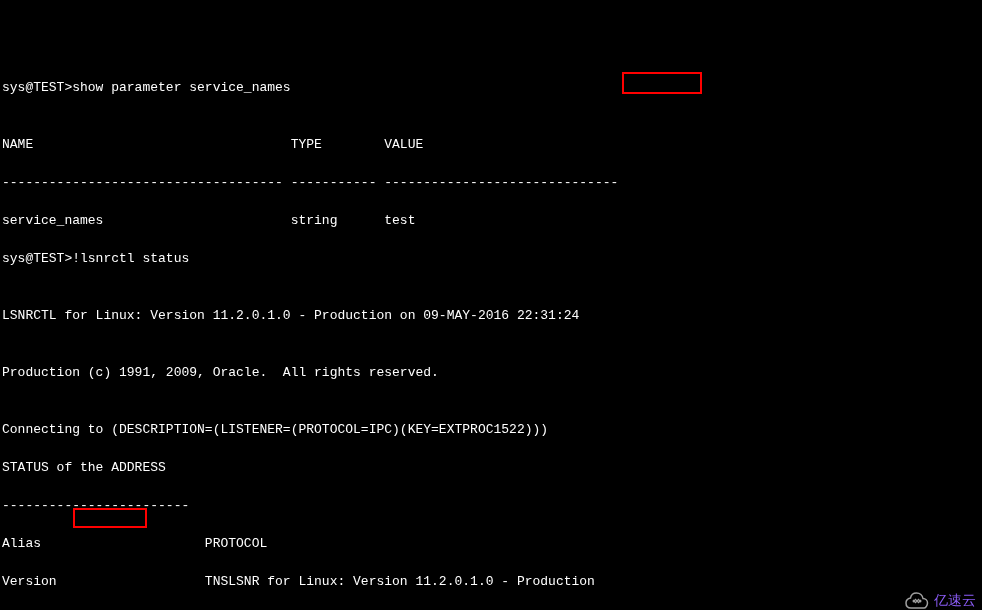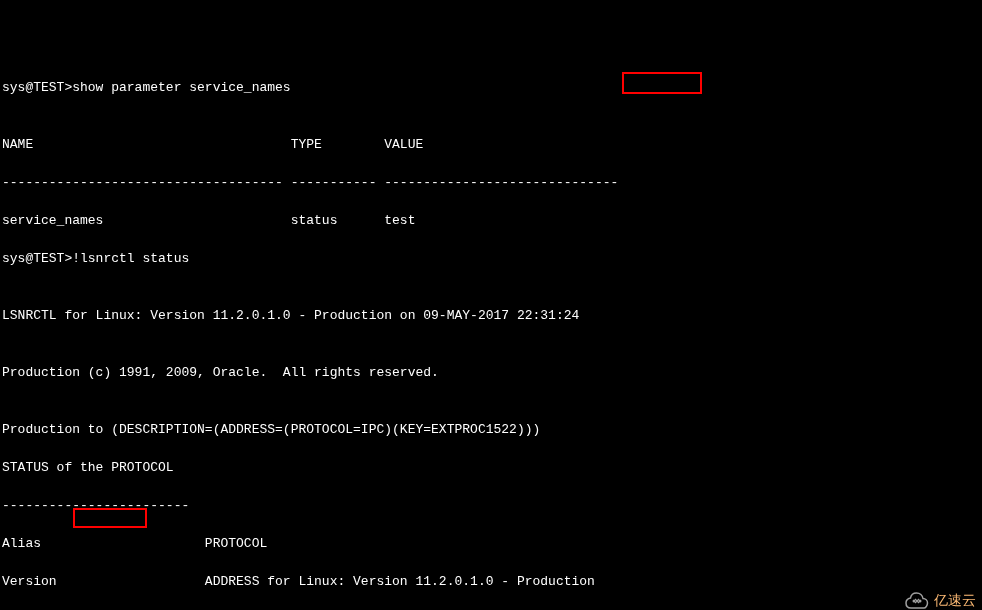--- a/index.html
+++ b/index.html
@@ -23,49 +23,49 @@
       pointer-events: none;
     }
     .hl1 { left: 622px; top: 72px; width: 80px; height: 22px; }
     .hl2 { left: 73px; top: 508px; width: 74px; height: 20px; }
     .watermark {
       position: absolute;
       right: 6px;
       bottom: 0px;
       display: flex;
       align-items: center;
-      color: #fdba74;
+      color: #8b5cf6;
       font-family: Arial, sans-serif;
       font-size: 14px;
       gap: 4px;
       text-align: center;
     }
     .watermark svg { opacity: 0.85; }
   </style>
 </head>
 <body>
 
 
 
 <div class="line">sys@TEST&gt;show parameter service_names</div>
 <div class="line"></div>
 <div class="line">NAME                                 TYPE        VALUE</div>
 <div class="line">------------------------------------ ----------- ------------------------------</div>
-<div class="line">service_names                        status      test</div>
+<div class="line">service_names                        string      test</div>
 <div class="line">sys@TEST&gt;!lsnrctl status</div>
 <div class="line"></div>
-<div class="line">LSNRCTL for Linux: Version 11.2.0.1.0 - Production on 09-MAY-2017 22:31:24</div>
+<div class="line">LSNRCTL for Linux: Version 11.2.0.1.0 - Production on 09-MAY-2016 22:31:24</div>
 <div class="line"></div>
 <div class="line">Production (c) 1991, 2009, Oracle.  All rights reserved.</div>
 <div class="line"></div>
-<div class="line">Production to (DESCRIPTION=(ADDRESS=(PROTOCOL=IPC)(KEY=EXTPROC1522)))</div>
-<div class="line">STATUS of the PROTOCOL</div>
+<div class="line">Connecting to (DESCRIPTION=(LISTENER=(PROTOCOL=IPC)(KEY=EXTPROC1522)))</div>
+<div class="line">STATUS of the ADDRESS</div>
 <div class="line">------------------------</div>
 <div class="line">Alias                     PROTOCOL</div>
-<div class="line">Version                   ADDRESS for Linux: Version 11.2.0.1.0 - Production</div>
+<div class="line">Version                   TNSLSNR for Linux: Version 11.2.0.1.0 - Production</div>
 
 
 
 
 
 
 
 
 
 

